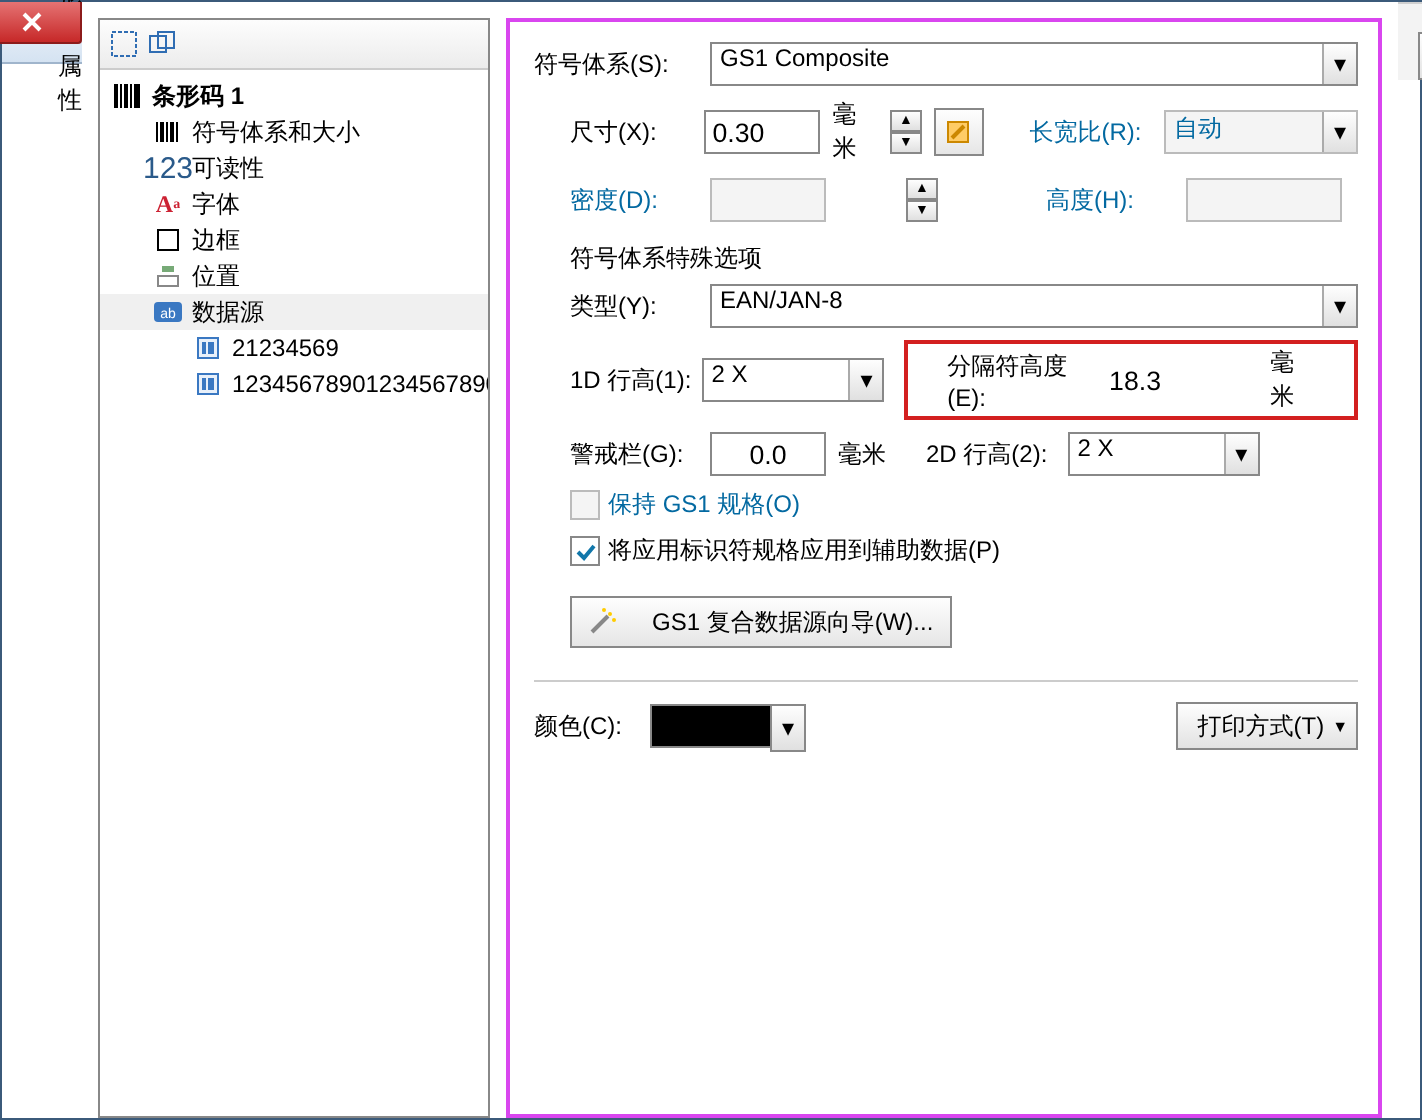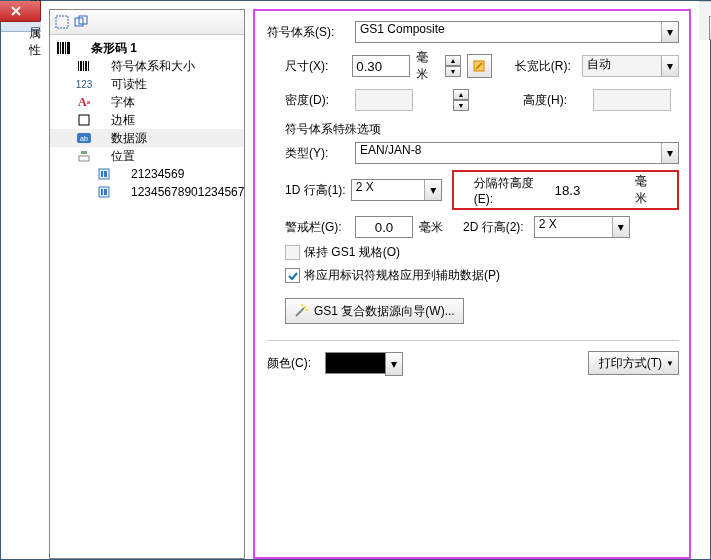--- a/index.html
+++ b/index.html
@@ -8,46 +8,46 @@
 .titlebar .icon{width:16px;height:16px;margin:0 6px;display:inline-flex;align-items:center;justify-content:center}
 .titlebar .title{font-size:12px;color:#000}
 .titlebar .close{position:absolute;right:0;top:0;width:48px;height:20px;background:linear-gradient(#e57373,#c62828);border:1px solid #8c1b1b;border-top:none;border-radius:0 0 2px 2px;display:flex;align-items:center;justify-content:center;color:#fff;font-weight:bold}
 .body{flex:1;display:flex;padding:8px 8px 0 8px;gap:8px;min-height:0}
 .left-panel{width:196px;border:1px solid #888;box-sizing:border-box;background:#fff;display:flex;flex-direction:column}
 .lp-toolbar{height:24px;border-bottom:1px solid #ccc;display:flex;align-items:center;padding:0 4px;gap:4px;background:linear-gradient(#fdfdfd,#ececec)}
 .lp-icon{width:16px;height:16px;display:inline-flex;align-items:center;justify-content:center}
 .tree{flex:1;overflow:auto;padding:4px 0}
 .tree-item{display:flex;align-items:center;height:18px;padding-left:6px;white-space:nowrap}
 .tree-item.selected{background:#f0f0f0}
-.tree-label{margin-left:19px}
+.tree-label{margin-left:4px}
 .indent1{padding-left:26px}
 .indent2{padding-left:46px}
 .tree-item.bold .tree-label{font-weight:bold}
 .ico{width:16px;height:16px;display:inline-flex;align-items:center;justify-content:center;flex-shrink:0}
 .right-panel{flex:1;border:2px solid #d946ef;box-sizing:border-box;padding:10px 10px 8px 12px;overflow:auto}
 .row{display:flex;align-items:center;margin-bottom:6px}
 .lbl{width:88px;text-align:left}
 .lbl2{width:70px}
 .select, .combo{height:22px;border:1px solid #888;background:#fff;box-sizing:border-box;font-size:12px;padding:0 18px 0 4px;position:relative}
 .select.wide{flex:1}
 .select .arrow{position:absolute;right:0;top:0;width:16px;height:100%;border-left:1px solid #aaa;background:linear-gradient(#fefefe,#e0e0e0);display:flex;align-items:center;justify-content:center}
 .input-sm{width:58px;height:22px;border:1px solid #888;box-sizing:border-box;padding:0 3px;text-align:left}
 .spin{width:16px;height:22px;display:flex;flex-direction:column}
 .spin div{flex:1;border:1px solid #888;background:linear-gradient(#fefefe,#e0e0e0);display:flex;align-items:center;justify-content:center;font-size:7px}
 .fieldset-title{margin:6px 0 4px 0;color:#000}
 .indent-block{margin-left:18px}
 .unit{margin:0 6px}
-.disabled{color:#000000}
+.disabled{color:#0369a1}
 .input-disabled{background:#f4f4f4;border:1px solid #bbb}
 .highlight-box{border:2px solid #d32020;padding:1px 20px;display:flex;align-items:center}
 .icon-btn{width:24px;height:22px;border:1px solid #888;background:linear-gradient(#fefefe,#e6e6e6);display:inline-flex;align-items:center;justify-content:center;margin-left:6px}
 .checkbox{width:13px;height:13px;border:1px solid #888;margin-right:4px;display:inline-flex;align-items:center;justify-content:center;background:#fff}
 .checkbox.disabled{border-color:#bbb;background:#f4f4f4}
 .sep{height:1px;background:#ccc;margin:16px 0 10px 0}
-.wizard-btn{display:inline-flex;align-items:center;height:24px;border:1px solid #888;background:linear-gradient(#fefefe,#e6e6e6);padding:0 8px;gap:6px}
+.wizard-btn{display:inline-flex;align-items:center;height:24px;border:1px solid #888;background:linear-gradient(#fefefe,#e6e6e6);padding:0 8px;gap:18px}
 .color-swatch{width:60px;height:20px;background:#000;border:1px solid #888;position:relative}
 .color-swatch .arrow{position:absolute;right:-17px;top:-1px;width:16px;height:22px;border:1px solid #888;background:linear-gradient(#fefefe,#e0e0e0);display:flex;align-items:center;justify-content:center}
 .footer{height:38px;border-top:1px solid #d0d0d0;display:flex;align-items:flex-end;justify-content:flex-end;padding:0 10px;gap:8px;background:#f3f3f3}
 .btn{min-width:72px;height:22px;border:1px solid #888;background:linear-gradient(#fefefe,#e2e2e2);display:inline-flex;align-items:center;justify-content:center;padding:0 10px}
 .btn.arrowed{padding-right:4px}
 .tri{font-size:8px;margin-left:4px}
 svg{display:block}
 </style>
 </head>
 <body>
@@ -104,52 +104,52 @@
                 <rect x="0" y="0" width="1" height="10"></rect>
                 <rect x="2" y="0" width="2" height="10"></rect>
                 <rect x="5" y="0" width="1" height="10"></rect>
                 <rect x="7" y="0" width="2" height="10"></rect>
                 <rect x="10" y="0" width="1" height="10"></rect>
               </svg>
             </span>
             <span class="tree-label">符号体系和大小</span>
           </div>
         <div class="tree-item indent1">
-            <span class="ico" style="color:#2a5a8a;font-size:10px">123</span>
+            <span class="ico" style="color:#2a5a8a;font-size:15px">123</span>
             <span class="tree-label">可读性</span>
           </div>
         <div class="tree-item indent1">
             <span class="ico" style="color:#c23;font-family:serif;font-weight:bold">A<sup style="font-size:7px">a</sup></span>
             <span class="tree-label">字体</span>
           </div>
         <div class="tree-item indent1">
             <span class="ico">
               <svg width="12" height="12">
                 <rect x="1" y="1" width="10" height="10" fill="none" stroke="#000"></rect>
               </svg>
             </span>
             <span class="tree-label">边框</span>
+          </div>
+        <div class="tree-item indent1">
+            <span class="ico">
+              <svg width="12" height="12">
+                <rect x="3" y="1" width="6" height="3" fill="#7a7"></rect>
+                <rect x="1" y="6" width="10" height="5" fill="none" stroke="#888"></rect>
+              </svg>
+            </span>
+            <span class="tree-label">位置</span>
           </div>
         <div class="tree-item indent1 selected">
             <span class="ico">
               <svg width="14" height="10">
                 <rect x="0" y="0" width="14" height="10" rx="2" fill="#3a78c2"></rect>
                 <text x="7" y="8" font-size="7" fill="#fff" text-anchor="middle">ab</text>
               </svg>
             </span>
             <span class="tree-label">数据源</span>
-          </div>
-        <div class="tree-item indent1">
-            <span class="ico">
-              <svg width="12" height="12">
-                <rect x="3" y="1" width="6" height="3" fill="#7a7"></rect>
-                <rect x="1" y="6" width="10" height="5" fill="none" stroke="#888"></rect>
-              </svg>
-            </span>
-            <span class="tree-label">位置</span>
           </div>
         <div class="tree-item indent2">
             <span class="ico">
               <svg width="12" height="12">
                 <rect x="1" y="1" width="10" height="10" fill="#e8f0fa" stroke="#3a78c2"></rect>
                 <rect x="3" y="3" width="2" height="6" fill="#3a78c2"></rect>
                 <rect x="6" y="3" width="3" height="6" fill="#3a78c2"></rect>
               </svg>
             </span>
             <span class="tree-label">21234569</span>

